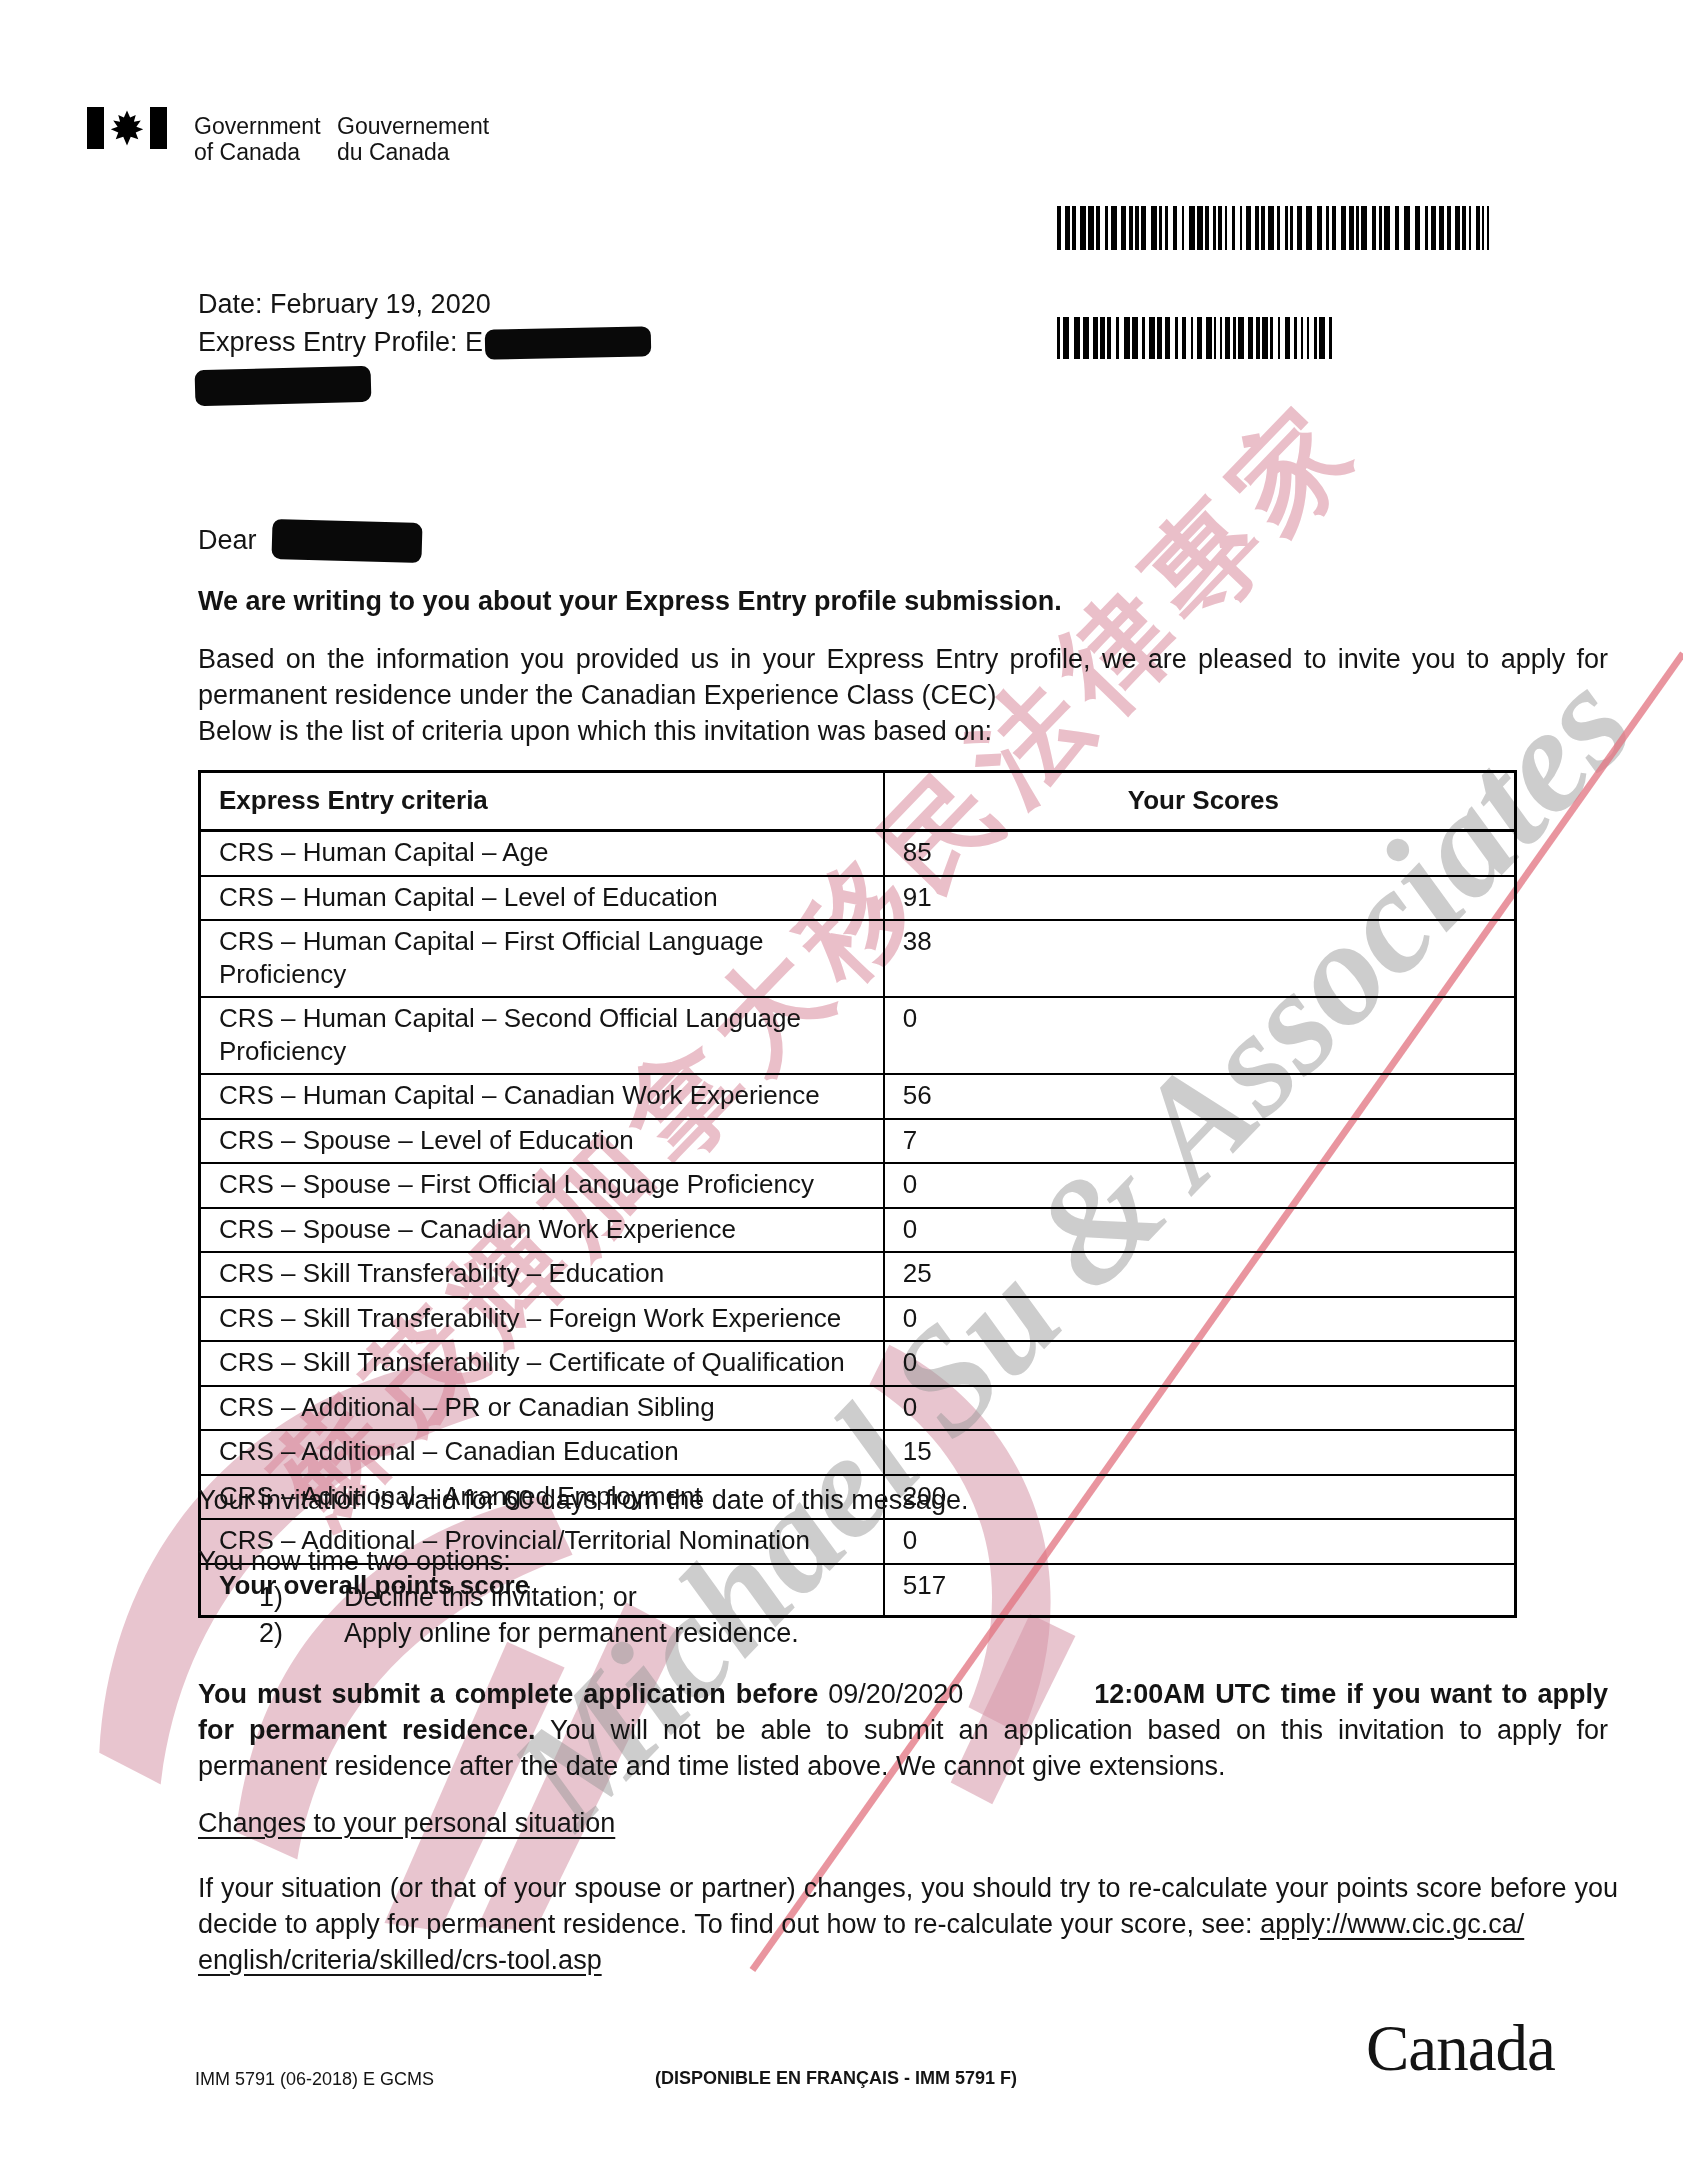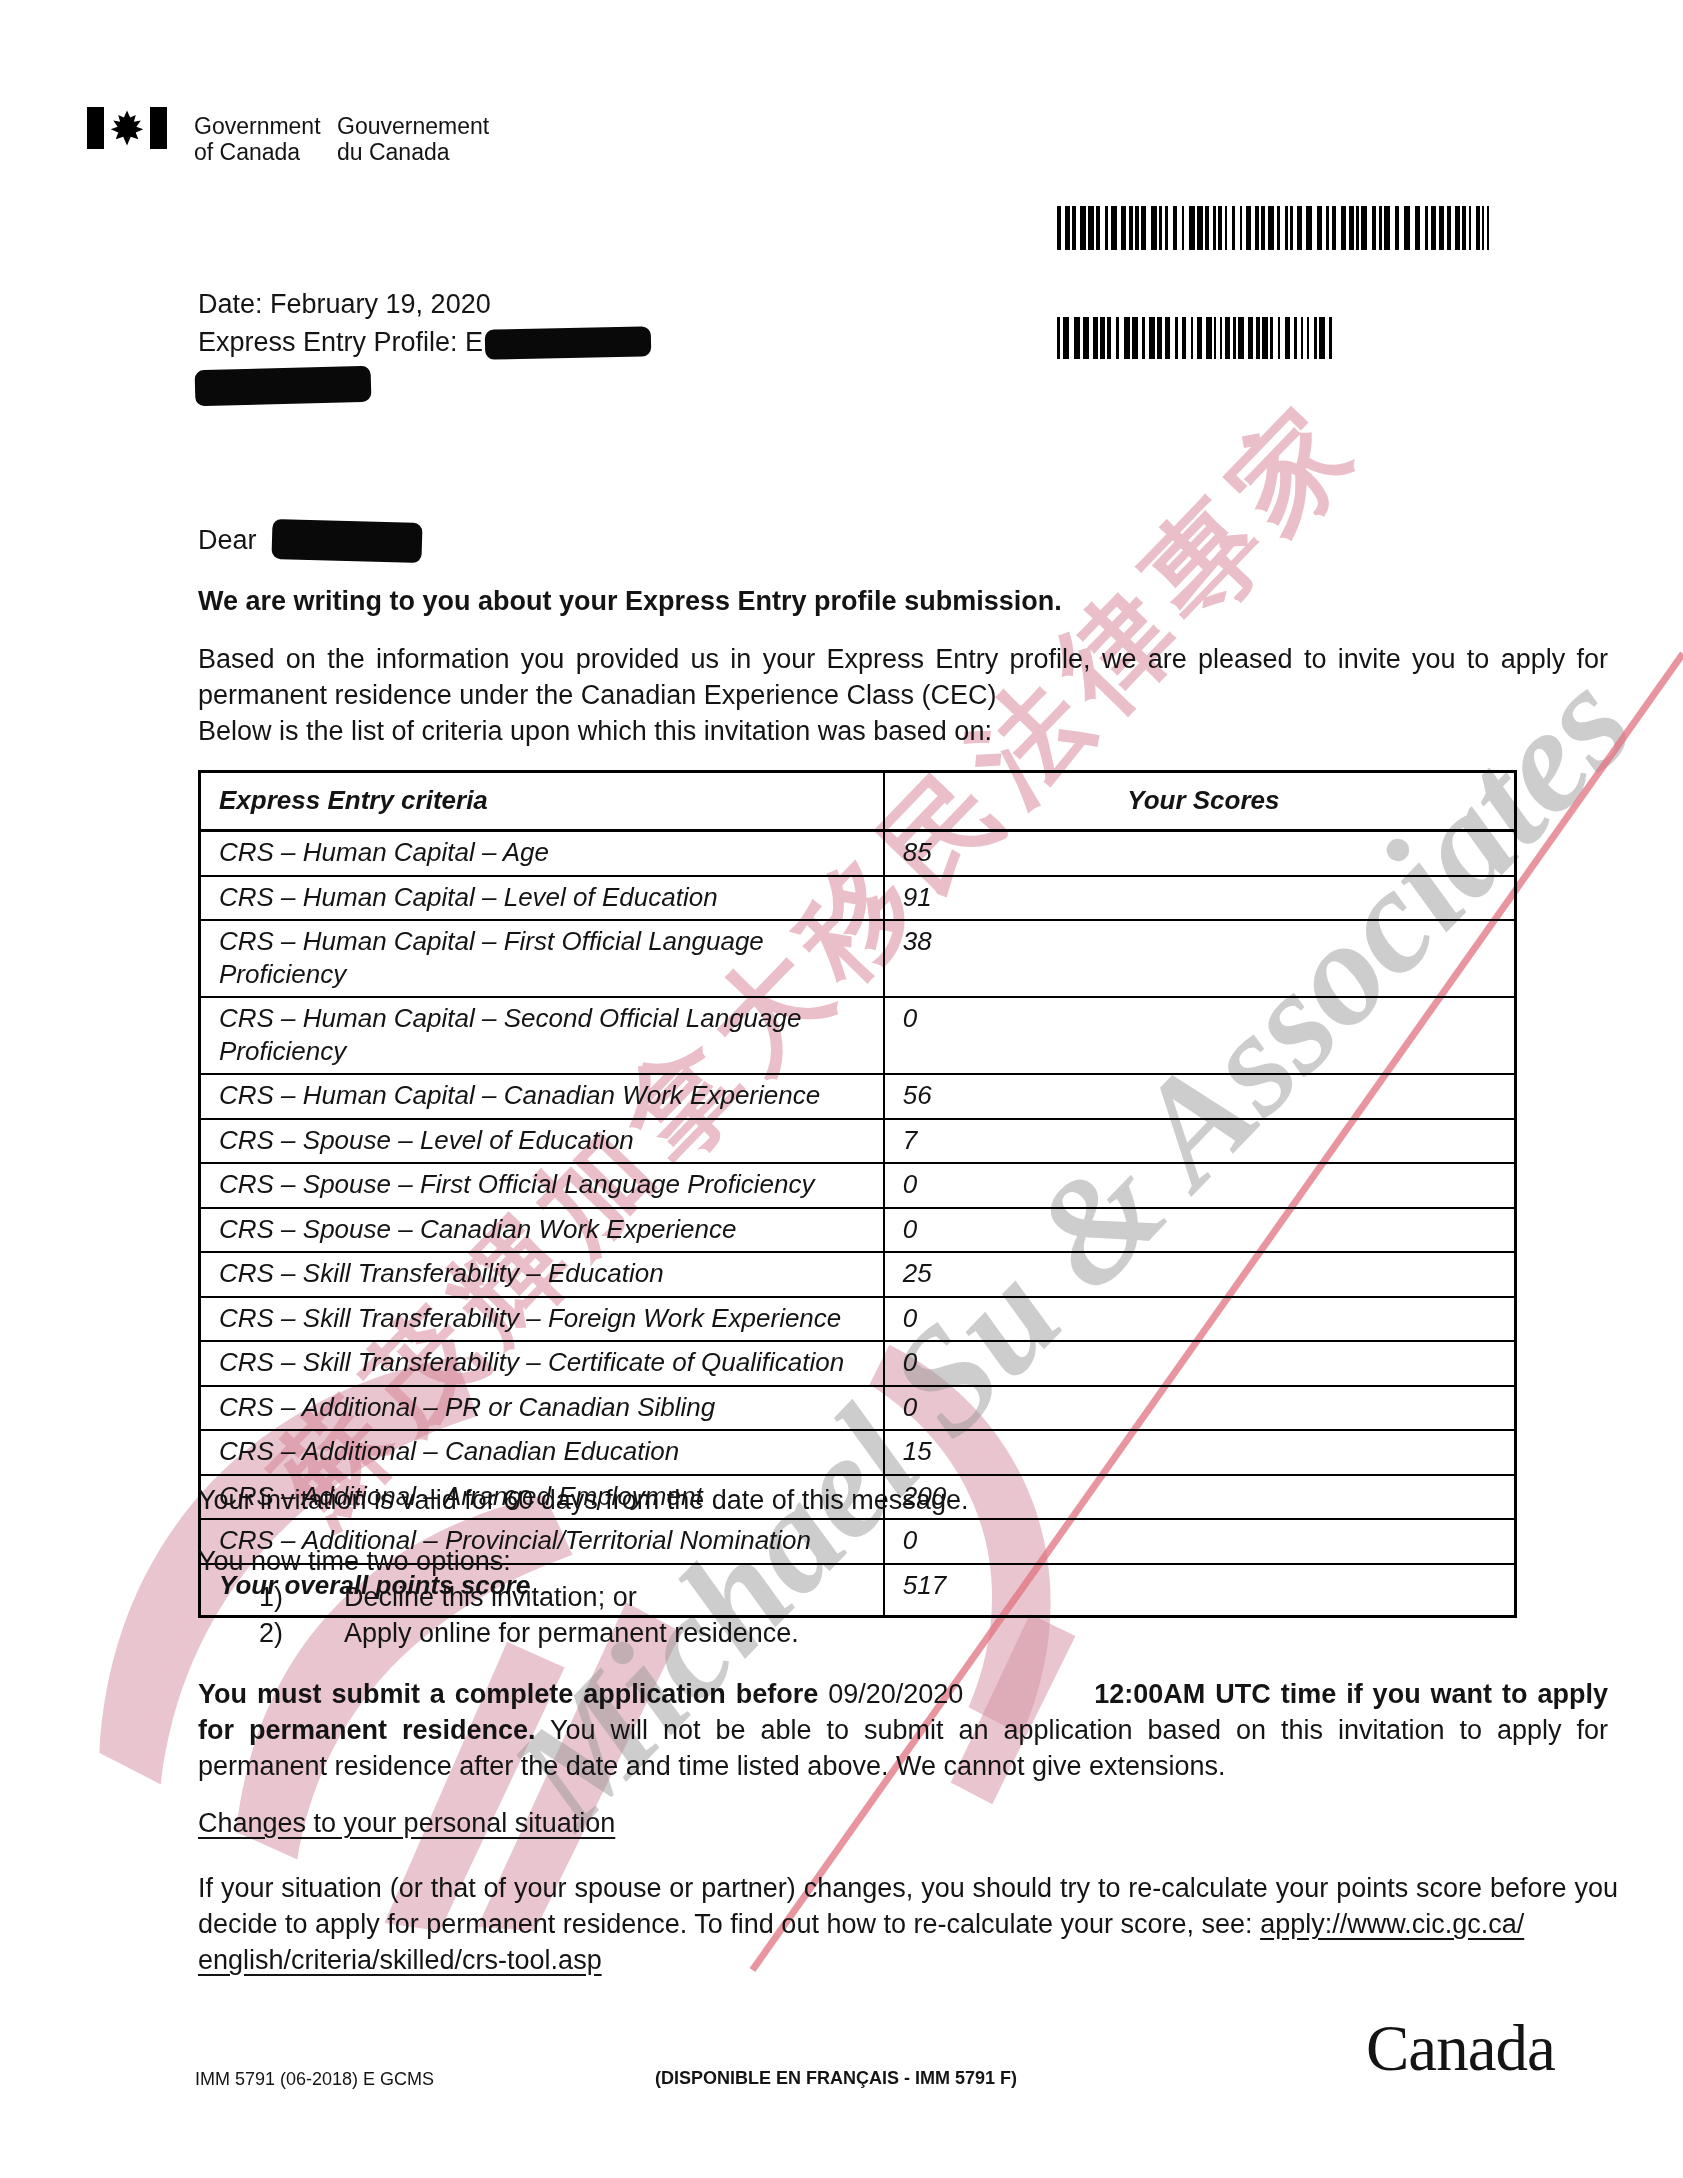--- a/index.html
+++ b/index.html
@@ -14,21 +14,21 @@
   
   .flagbox{display:flex;align-items:center;gap:3px;height:42px;}
   .flagbar{width:17px;height:42px;background:#000;}
   .govtext{font-size:23px;line-height:26px;}
   
   .barcode{font-size:0;overflow:hidden;white-space:nowrap;}
   .barcode b{display:inline-block;height:100%;background:#000;}
   
   .redact{background:#090909;border-radius:9px;display:inline-block;}
   
-  table.scores{border-collapse:collapse;width:1319px;table-layout:fixed;font-style:italic;}
+  table.scores{border-collapse:collapse;width:1319px;table-layout:fixed;}
   table.scores th,table.scores td{border:2px solid #000;font-size:26px;line-height:1.25;
         padding:4px 10px 6px 18px;vertical-align:top;text-align:left;}
   table.scores{border:3px solid #000;}
   table.scores thead th{height:46px;vertical-align:middle;border-bottom:3px solid #000;}
   table.scores .score-h{text-align:center;}
   table.scores col.c1{width:52%;} table.scores col.c2{width:48%;}
   table.scores tr.tall td{height:65px;}
   table.scores tr.total td{font-weight:bold;height:40px;}
   table.scores tr.total td.sc{font-weight:normal;}
   

